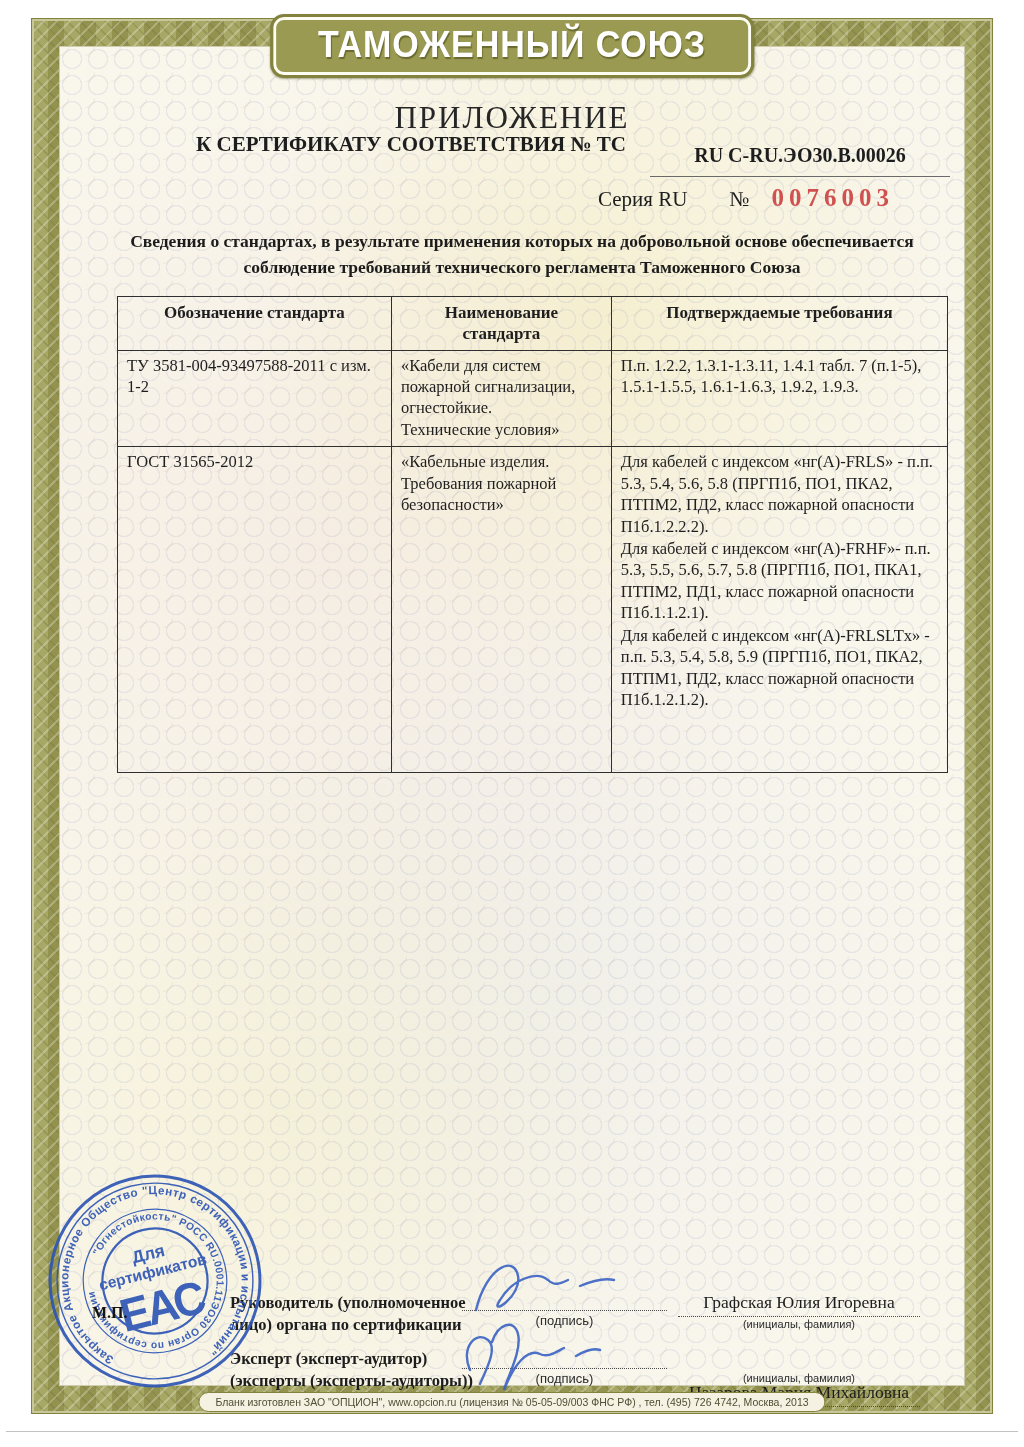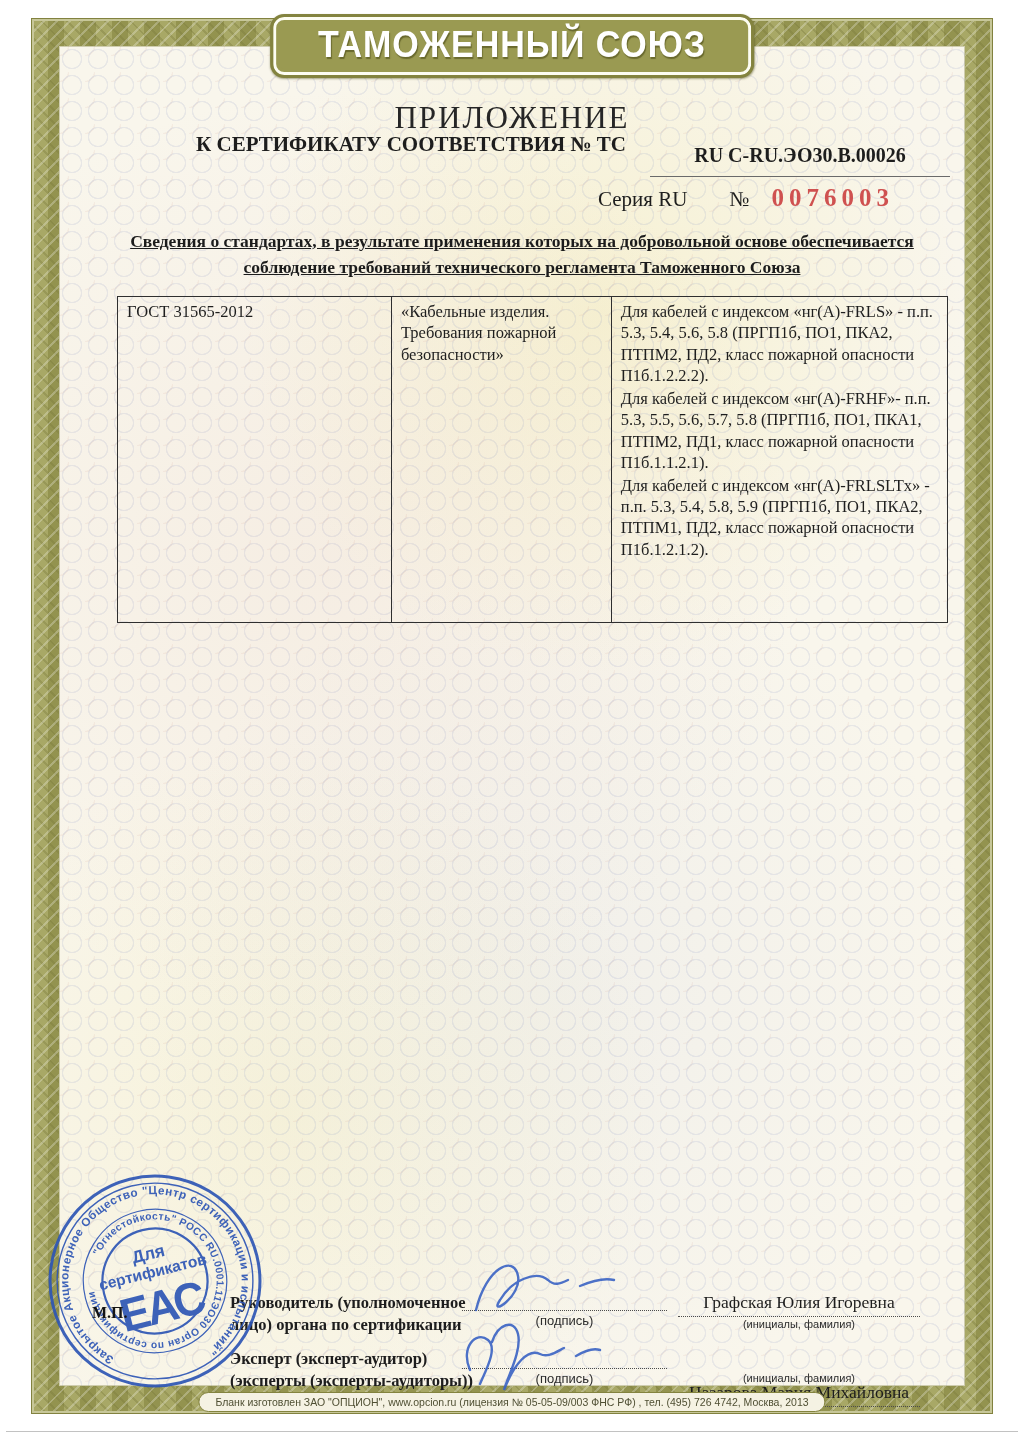--- a/index.html
+++ b/index.html
@@ -41,21 +41,21 @@
     font-size:31px;font-weight:normal;letter-spacing:2px;color:#262626;}
   .cert-label{position:absolute;left:196px;top:132px;font-size:21px;font-weight:bold;white-space:nowrap;}
   .cert-number{position:absolute;left:650px;top:144px;width:300px;text-align:center;
     font-size:20px;font-weight:bold;border-bottom:1.5px solid #6a6a6a;padding-bottom:9px;white-space:nowrap;}
   .series-row{position:absolute;left:598px;top:184px;display:flex;align-items:baseline;}
   .series-label{font-size:21px;}
   .no-sign{font-size:21px;margin-left:42px;}
   .serial{font-size:25px;font-weight:bold;letter-spacing:5px;margin-left:22px;color:#cf5150;}
 
   .intro{position:absolute;left:90px;right:70px;top:228px;text-align:center;
-    font-size:17.5px;font-weight:bold;line-height:1.5;color:#1c1c1c;text-decoration:underline;}
+    font-size:17.5px;font-weight:bold;line-height:1.5;color:#1c1c1c;}
 
   
   table.std{position:absolute;left:117px;top:296px;width:831px;border-collapse:collapse;
     font-size:16.5px;line-height:1.3;color:#1e1e1e;}
   table.std th,table.std td{border:1.6px solid #2f2f2f;vertical-align:top;padding:4px 9px 6px;}
   table.std th{font-size:17px;font-weight:bold;text-align:center;padding:5px 6px;line-height:1.25;}
   td.c1{width:33%;}td.c2{width:26.5%;}td.c3{width:40.5%;}
   tr.r1 td{height:84px;}
   tr.r2 td{height:315px;}
   td p{margin:0 0 1px 0;}
@@ -109,20 +109,34 @@
 <div class="series-row">
   <span class="series-label">Серия RU</span>
   <span class="no-sign">№</span>
   <span class="serial">0076003</span>
 </div>
 
 <div class="intro">Сведения о стандартах, в результате применения которых на добровольной основе обеспечивается соблюдение требований технического регламента Таможенного Союза</div>
 
 <table class="std">
   <tbody>
+      <tr>
+    <th class="pre">Обозначение стандарта</th>
+    <th class="pre">Наименование
+стандарта</th>
+    <th class="pre">Подтверждаемые требования</th>
+  </tr>
+  <tr class="r1">
+    <td class="c1 pre">ТУ 3581-004-93497588-2011 с изм. 1-2</td>
+    <td class="c2 pre">«Кабели для систем пожарной сигнализации, огнестойкие.
+Технические условия»</td>
+    <td class="c3">
+      <p>П.п. 1.2.2, 1.3.1-1.3.11, 1.4.1 табл. 7 (п.1-5), 1.5.1-1.5.5, 1.6.1-1.6.3, 1.9.2, 1.9.3.</p>
+    </td>
+  </tr>
   <tr class="r2">
     <td class="c1 pre">ГОСТ 31565-2012</td>
     <td class="c2 pre">«Кабельные изделия.
 Требования пожарной безопасности»</td>
     <td class="c3">
       <p>Для кабелей с индексом «нг(А)-FRLS» -  п.п. 5.3, 5.4, 5.6, 5.8 (ПРГП1б, ПО1, ПКА2, ПТПМ2, ПД2, класс пожарной опасности П1б.1.2.2.2).</p>
       <p>Для кабелей с индексом «нг(А)-FRHF»- п.п. 5.3, 5.5, 5.6, 5.7, 5.8 (ПРГП1б, ПО1, ПКА1, ПТПМ2, ПД1, класс пожарной опасности П1б.1.1.2.1).</p>
       <p>Для кабелей с индексом «нг(А)-FRLSLTx» -  п.п. 5.3, 5.4, 5.8, 5.9 (ПРГП1б, ПО1, ПКА2, ПТПМ1, ПД2, класс пожарной опасности П1б.1.2.1.2).</p>
     </td>
   </tr>

